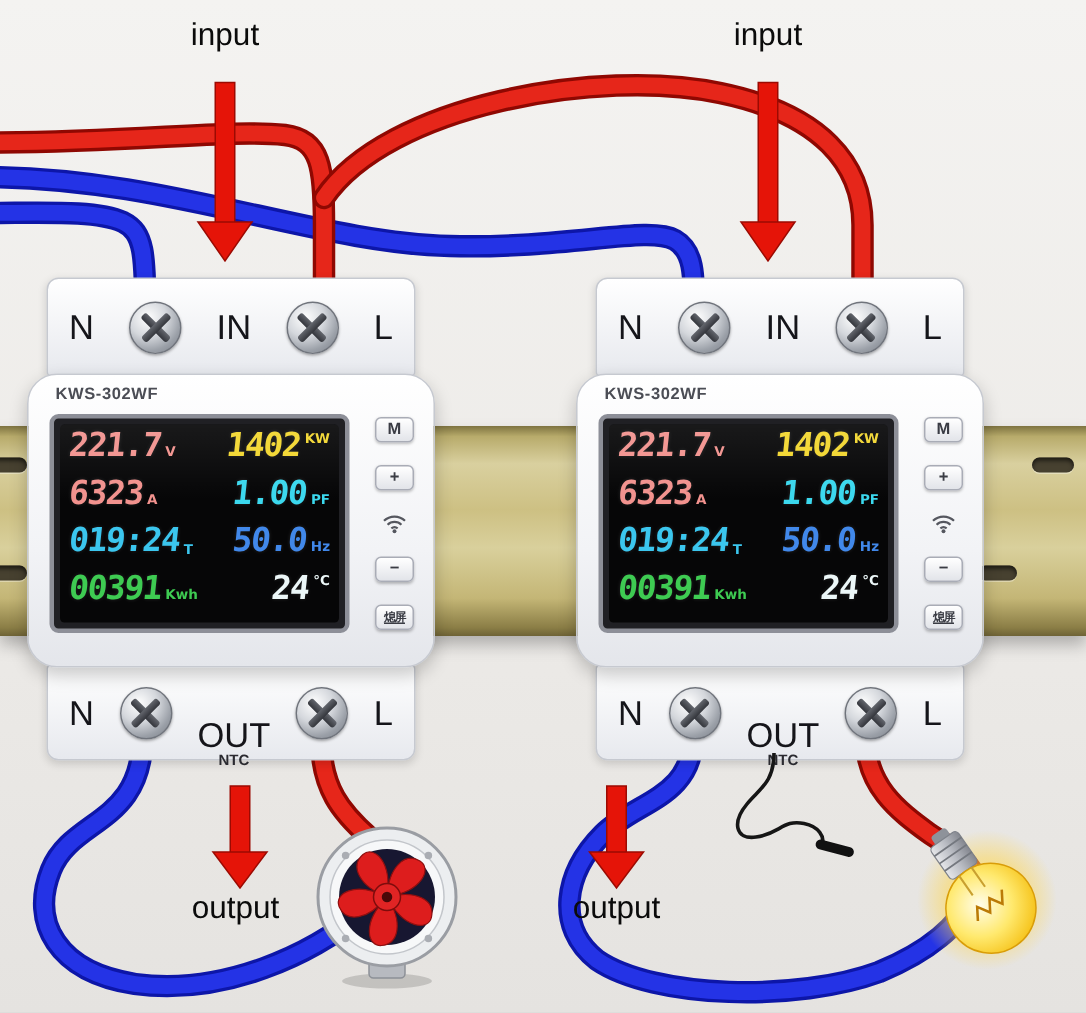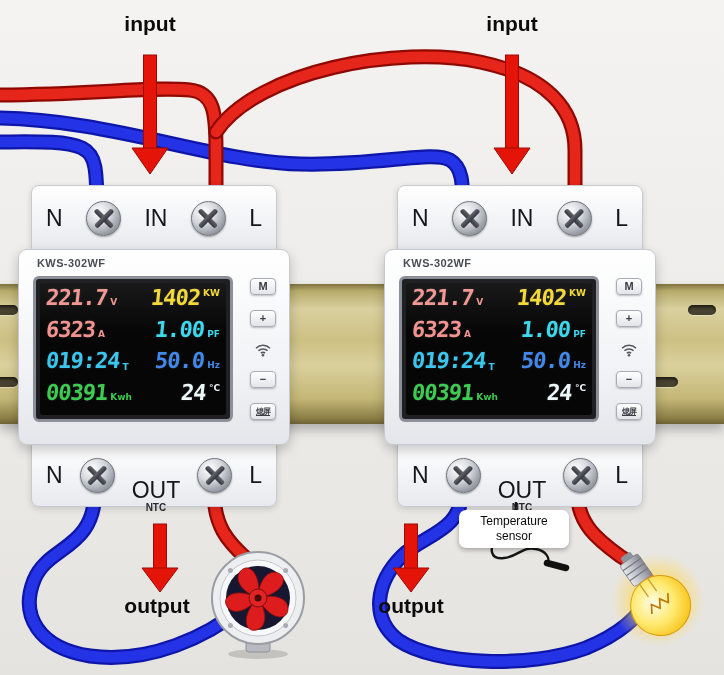--- a/index.html
+++ b/index.html
@@ -38,21 +38,21 @@
     background:radial-gradient(circle at 35% 30%,#ffffff,#d4d7dc 40%,#9ba0a8 70%,#767b84);
     border:1px solid #70747c;box-shadow:0 1px 2px rgba(0,0,0,.35);}
   .screw::before,.screw::after{content:"";position:absolute;left:50%;top:50%;
     width:24px;height:4.5px;margin:-2.25px 0 0 -12px;border-radius:2px;
     background:linear-gradient(180deg,#63666d,#34363c);}
   .screw::before{transform:rotate(45deg);}
   .screw::after{transform:rotate(-45deg);}
 
   .dbody{position:relative;margin-top:-2px;height:196px;box-sizing:border-box;
     background:linear-gradient(180deg,#ffffff,#f2f3f6 60%,#e4e6eb);
-    border:1px solid #c6c9d0;border-radius:9px;box-shadow:0 5px 12px rgba(0,0,0,.22);}
+    border:1px solid #c6c9d0;border-radius:20px;box-shadow:0 5px 12px rgba(0,0,0,.22);}
   .model{position:absolute;left:18px;top:7px;font-size:11px;font-weight:700;color:#4b4d55;letter-spacing:.4px;}
   .bezel{position:absolute;left:14px;top:26px;width:200px;height:146px;box-sizing:border-box;
     background:#202024;border:3px solid #8d8f98;border-radius:6px;padding:4px;}
   .screen{width:100%;height:100%;box-sizing:border-box;background:#060607;border-radius:3px;
     padding:4px 6px;display:flex;flex-direction:column;justify-content:space-between;
     position:relative;overflow:hidden;}
   .screen::after{content:"";position:absolute;left:0;top:0;right:0;height:38%;
     background:linear-gradient(180deg,rgba(255,255,255,.08),rgba(255,255,255,0));pointer-events:none;}
   .drow{display:flex;justify-content:space-between;align-items:baseline;height:29px;}
   .group{display:flex;align-items:baseline;}
@@ -68,21 +68,21 @@
 
   .btncol{position:absolute;right:8px;top:28px;width:36px;height:142px;
     display:flex;flex-direction:column;align-items:center;justify-content:space-between;}
   .dbtn{width:26px;height:17px;box-sizing:border-box;border:1px solid #a9acb6;border-radius:4px;
     background:linear-gradient(180deg,#ffffff,#e2e4e9);font-size:11px;line-height:15px;
     text-align:center;color:#3a3c44;font-weight:700;box-shadow:0 1px 2px rgba(0,0,0,.25);cursor:pointer;}
   .dbtn.cn{font-size:8px;letter-spacing:-1px;overflow:hidden;text-decoration:underline;}
   .wifi{height:13px;display:block;}
 
   
-  .big-label{position:absolute;width:90px;text-align:center;font-size:21px;font-weight:700;color:#0b0b0b;z-index:8;}
+  .big-label{position:absolute;width:90px;text-align:center;font-size:21px;font-weight:400;color:#0b0b0b;z-index:8;}
   .sensor-tag{position:absolute;left:459px;top:510px;width:106px;z-index:7;
     background:#ffffff;border-radius:7px;box-shadow:0 2px 5px rgba(0,0,0,.3);
     padding:4px 2px;text-align:center;font-size:12px;line-height:1.25;color:#0a0a0a;}
 </style>
 </head>
 <body>
 
 <div class="canvas">
 
   <div class="rail">
@@ -365,18 +365,14 @@
         <path d="M55 74 l5 -8 5 8 5 -8 5 8 5 -8" fill="none" stroke="#bb7a06" stroke-width="1.7"></path>
       </g>
     </g>
   </svg>
 
   <div class="big-label" style="left:105px;top:12px;">input</div>
   <div class="big-label" style="left:467px;top:12px;">input</div>
   <div class="big-label" style="left:112px;top:594px;">output</div>
   <div class="big-label" style="left:366px;top:594px;">output</div>
 
-  <div class="sensor-tag">
-    <div>Temperature</div>
-    <div>sensor</div>
-  </div>
 
 </div>
 
 </body></html>

